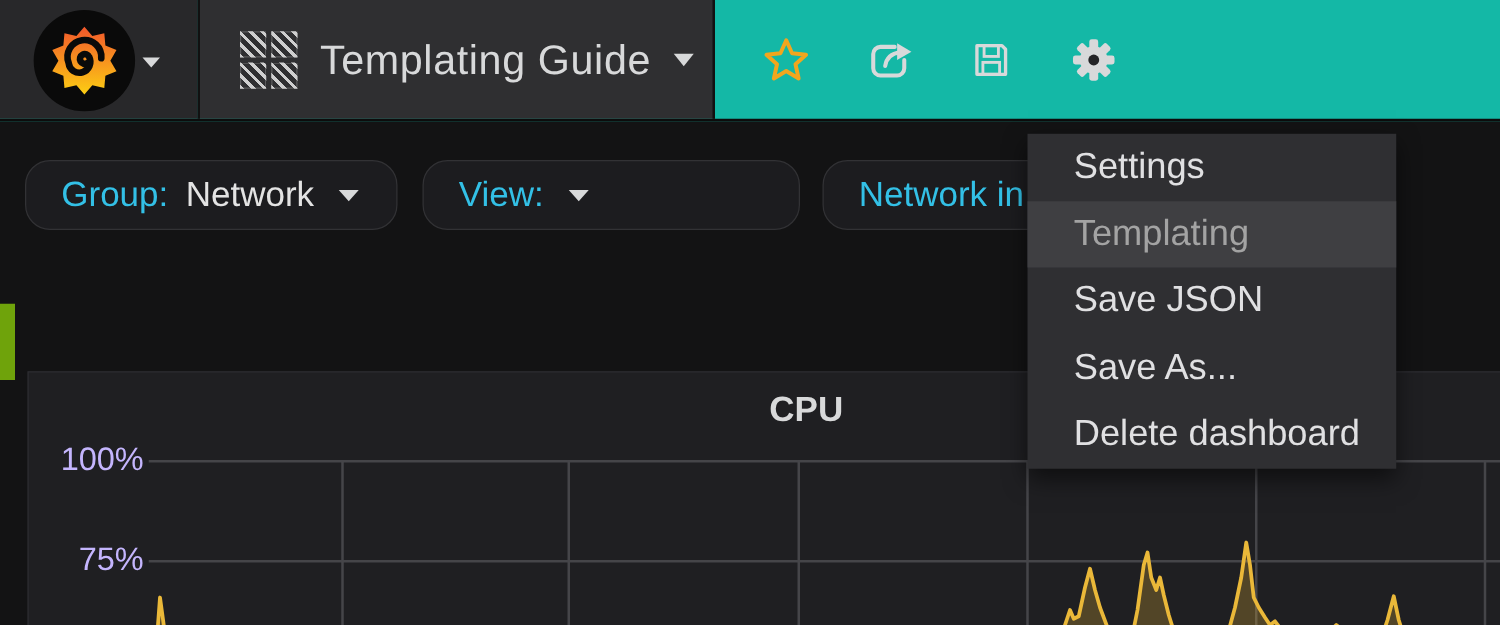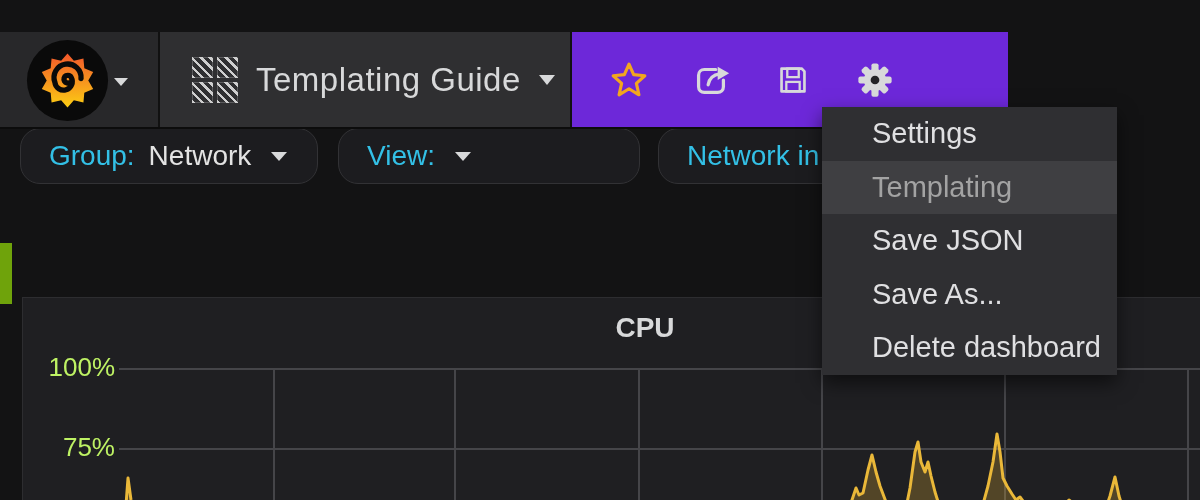--- a/index.html
+++ b/index.html
@@ -6,24 +6,23 @@
   html,body { width:1200px; height:500px; }
   body {
     position:relative; overflow:hidden;
     background:#131314;
     font-family:"Liberation Sans", sans-serif;
     color:#d8d9da;
   }
 
   
   .navbar {
-    position:absolute; left:0; top:0; width:1008px; height:97px;
-    background:#6d28d9; display:flex; z-index:5;
+    position:absolute; left:0; top:0; width:1200px; height:97px;
+    background:#14b8a6; display:flex; z-index:5;
     border-bottom:2px solid #0c0c0c;
-    margin-top:32px;
   }
   .logo-section {
     position:relative; width:158px; height:100%;
     background:#28282a; display:flex; align-items:center; cursor:pointer;
   }
   .logo-circle { position:absolute; left:25px; top:6px; }
   .logo-caret { position:absolute; left:114px; top:46px; }
   .title-section {
     position:relative; width:414px; height:100%;
     background:#2f2f31; border-left:2px solid #111; border-right:2px solid #111;
@@ -69,38 +68,38 @@
 
   
   .panel {
     position:absolute; left:22px; top:297px; width:1246px; height:223px;
     background:#1f1f22; border:1px solid #2d2d30; z-index:1;
   }
   .panel-title {
     position:absolute; left:0; top:14px; width:100%;
     text-align:center; font-size:28px; font-weight:bold; color:#d8d9da; cursor:pointer;
   }
-  .y-tick { position:absolute; left:0; width:92px; text-align:right; font-size:26px; color:#bef264; }
+  .y-tick { position:absolute; left:0; width:92px; text-align:right; font-size:26px; color:#c4b5fd; }
   .y-tick.t100 { top:54px; }
   .y-tick.t75  { top:134px; }
   .gridline-h { position:absolute; left:96px; right:0; height:2px; background:#454549; }
   .gridline-h.g100 { top:70px; }
   .gridline-h.g75  { top:150px; }
   .gridline-v { position:absolute; top:70px; bottom:0; width:2px; background:#454549; }
 
   
   .chart-svg { position:absolute; left:0; top:0; width:1200px; height:500px; z-index:3; pointer-events:none; }
 
   
   .dropdown-menu {
     position:absolute; left:822px; top:107px; width:295px; z-index:10;
     background:#2f2f32; box-shadow:0 8px 18px rgba(0,0,0,.55);
   }
   .menu-item {
-    height:53.5px; display:flex; align-items:center; padding-left:50px;
+    height:53.5px; display:flex; align-items:center; padding-left:37px;
     font-size:29px; color:#e0e0e2; cursor:pointer; white-space:nowrap;
   }
   .menu-item.active { background:#3f3f42; color:#a3a3a3; }
 
   .icon-svg { display:block; }
 </style>
 </head>
 <body>
 
 <header class="navbar">

